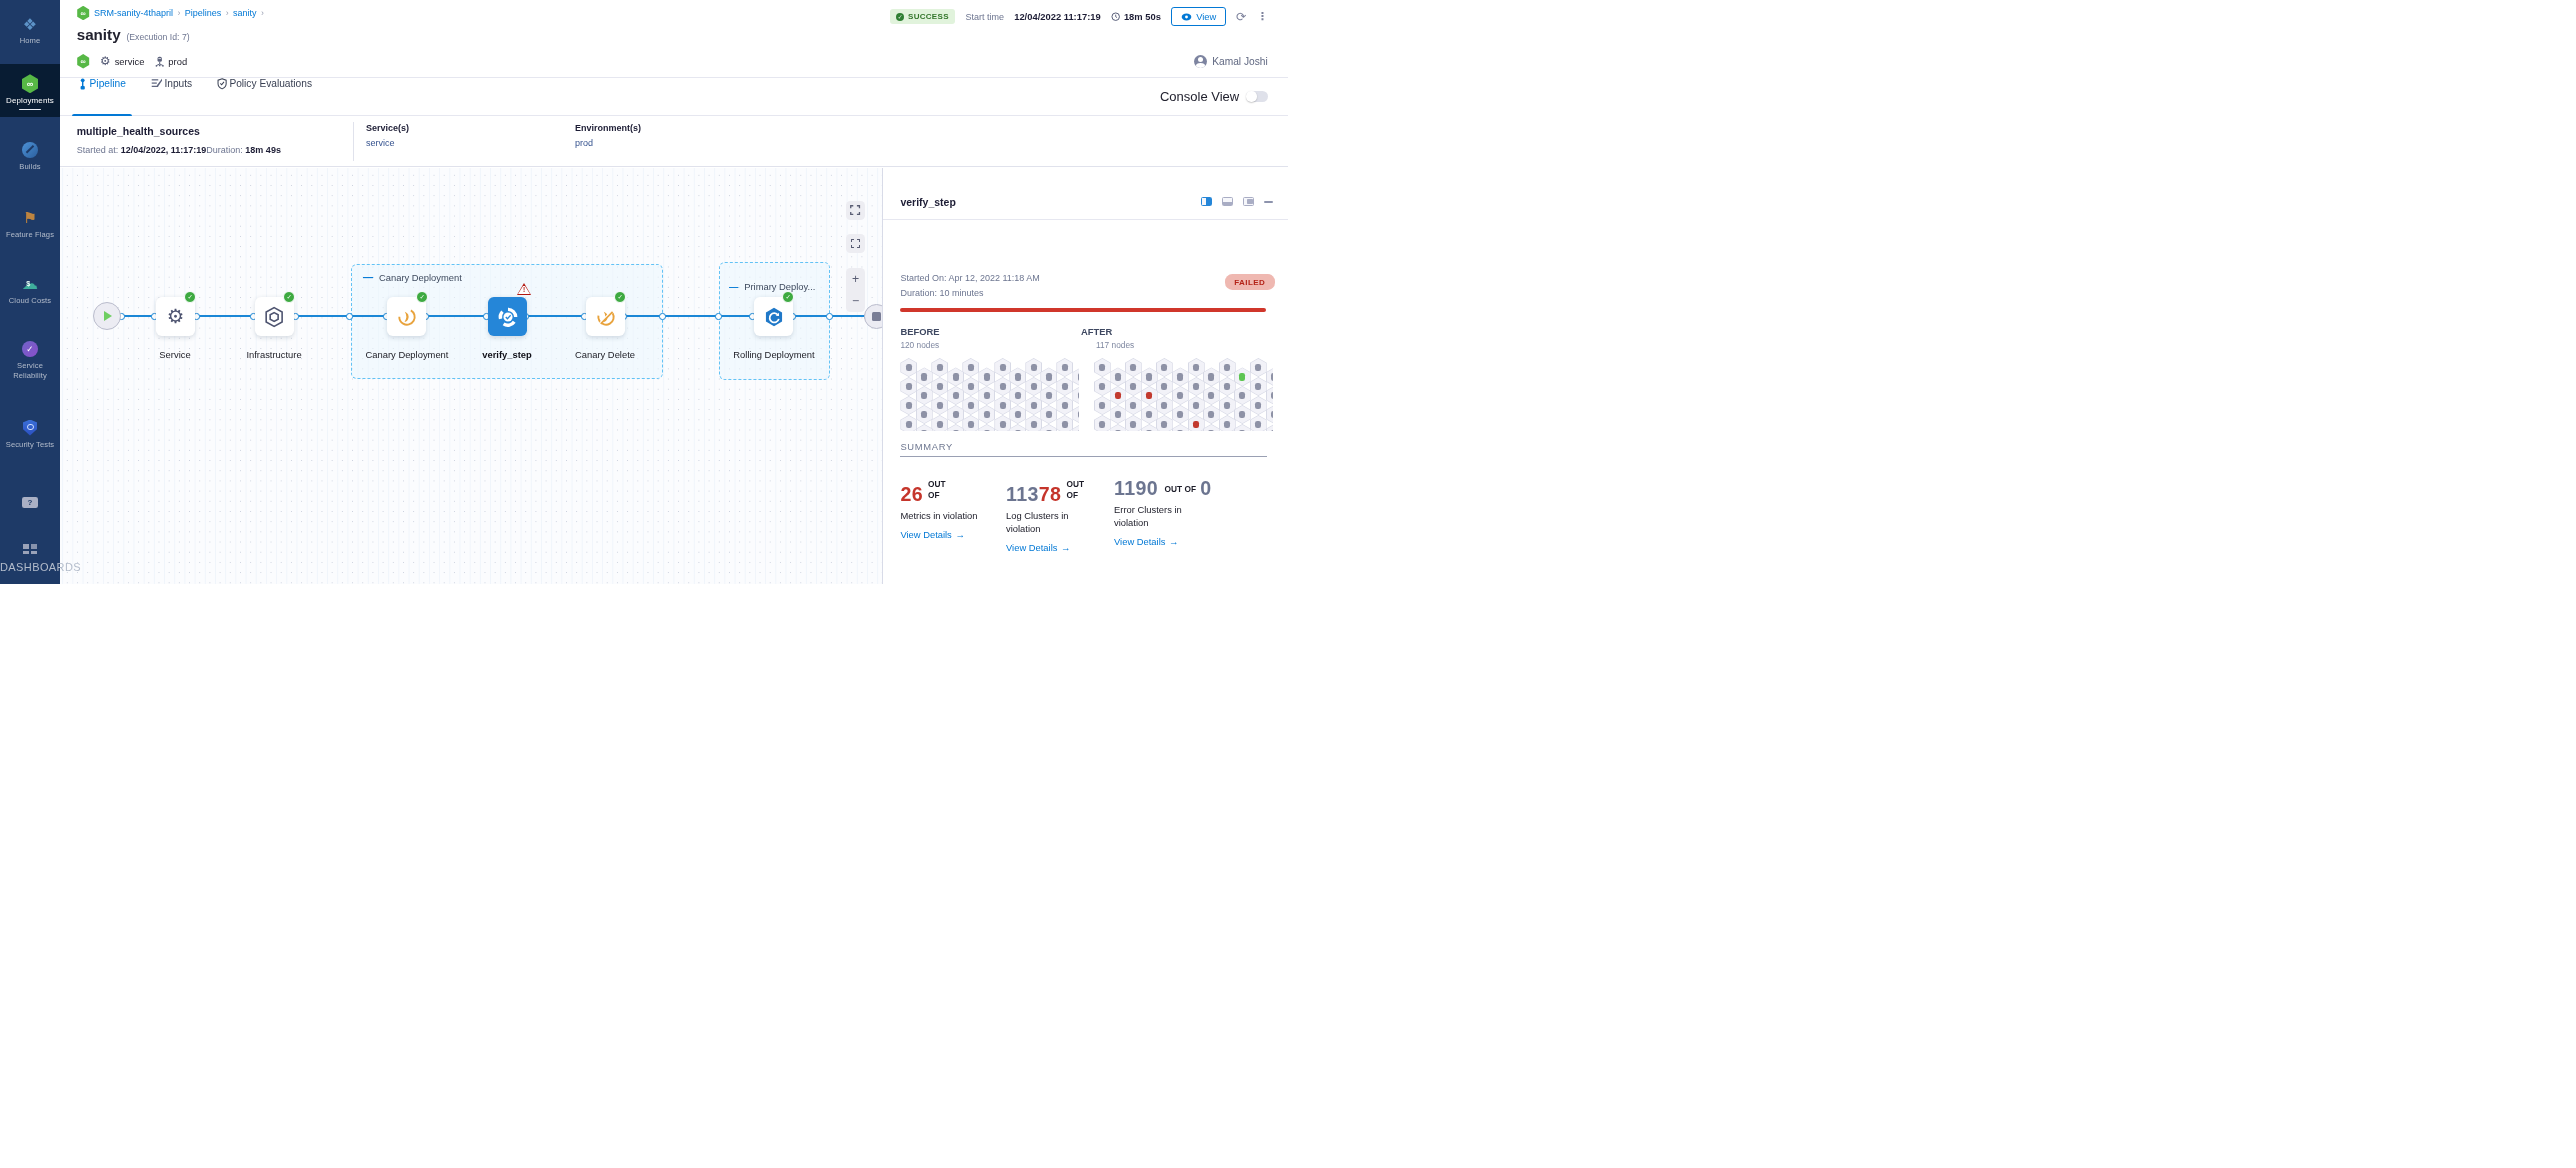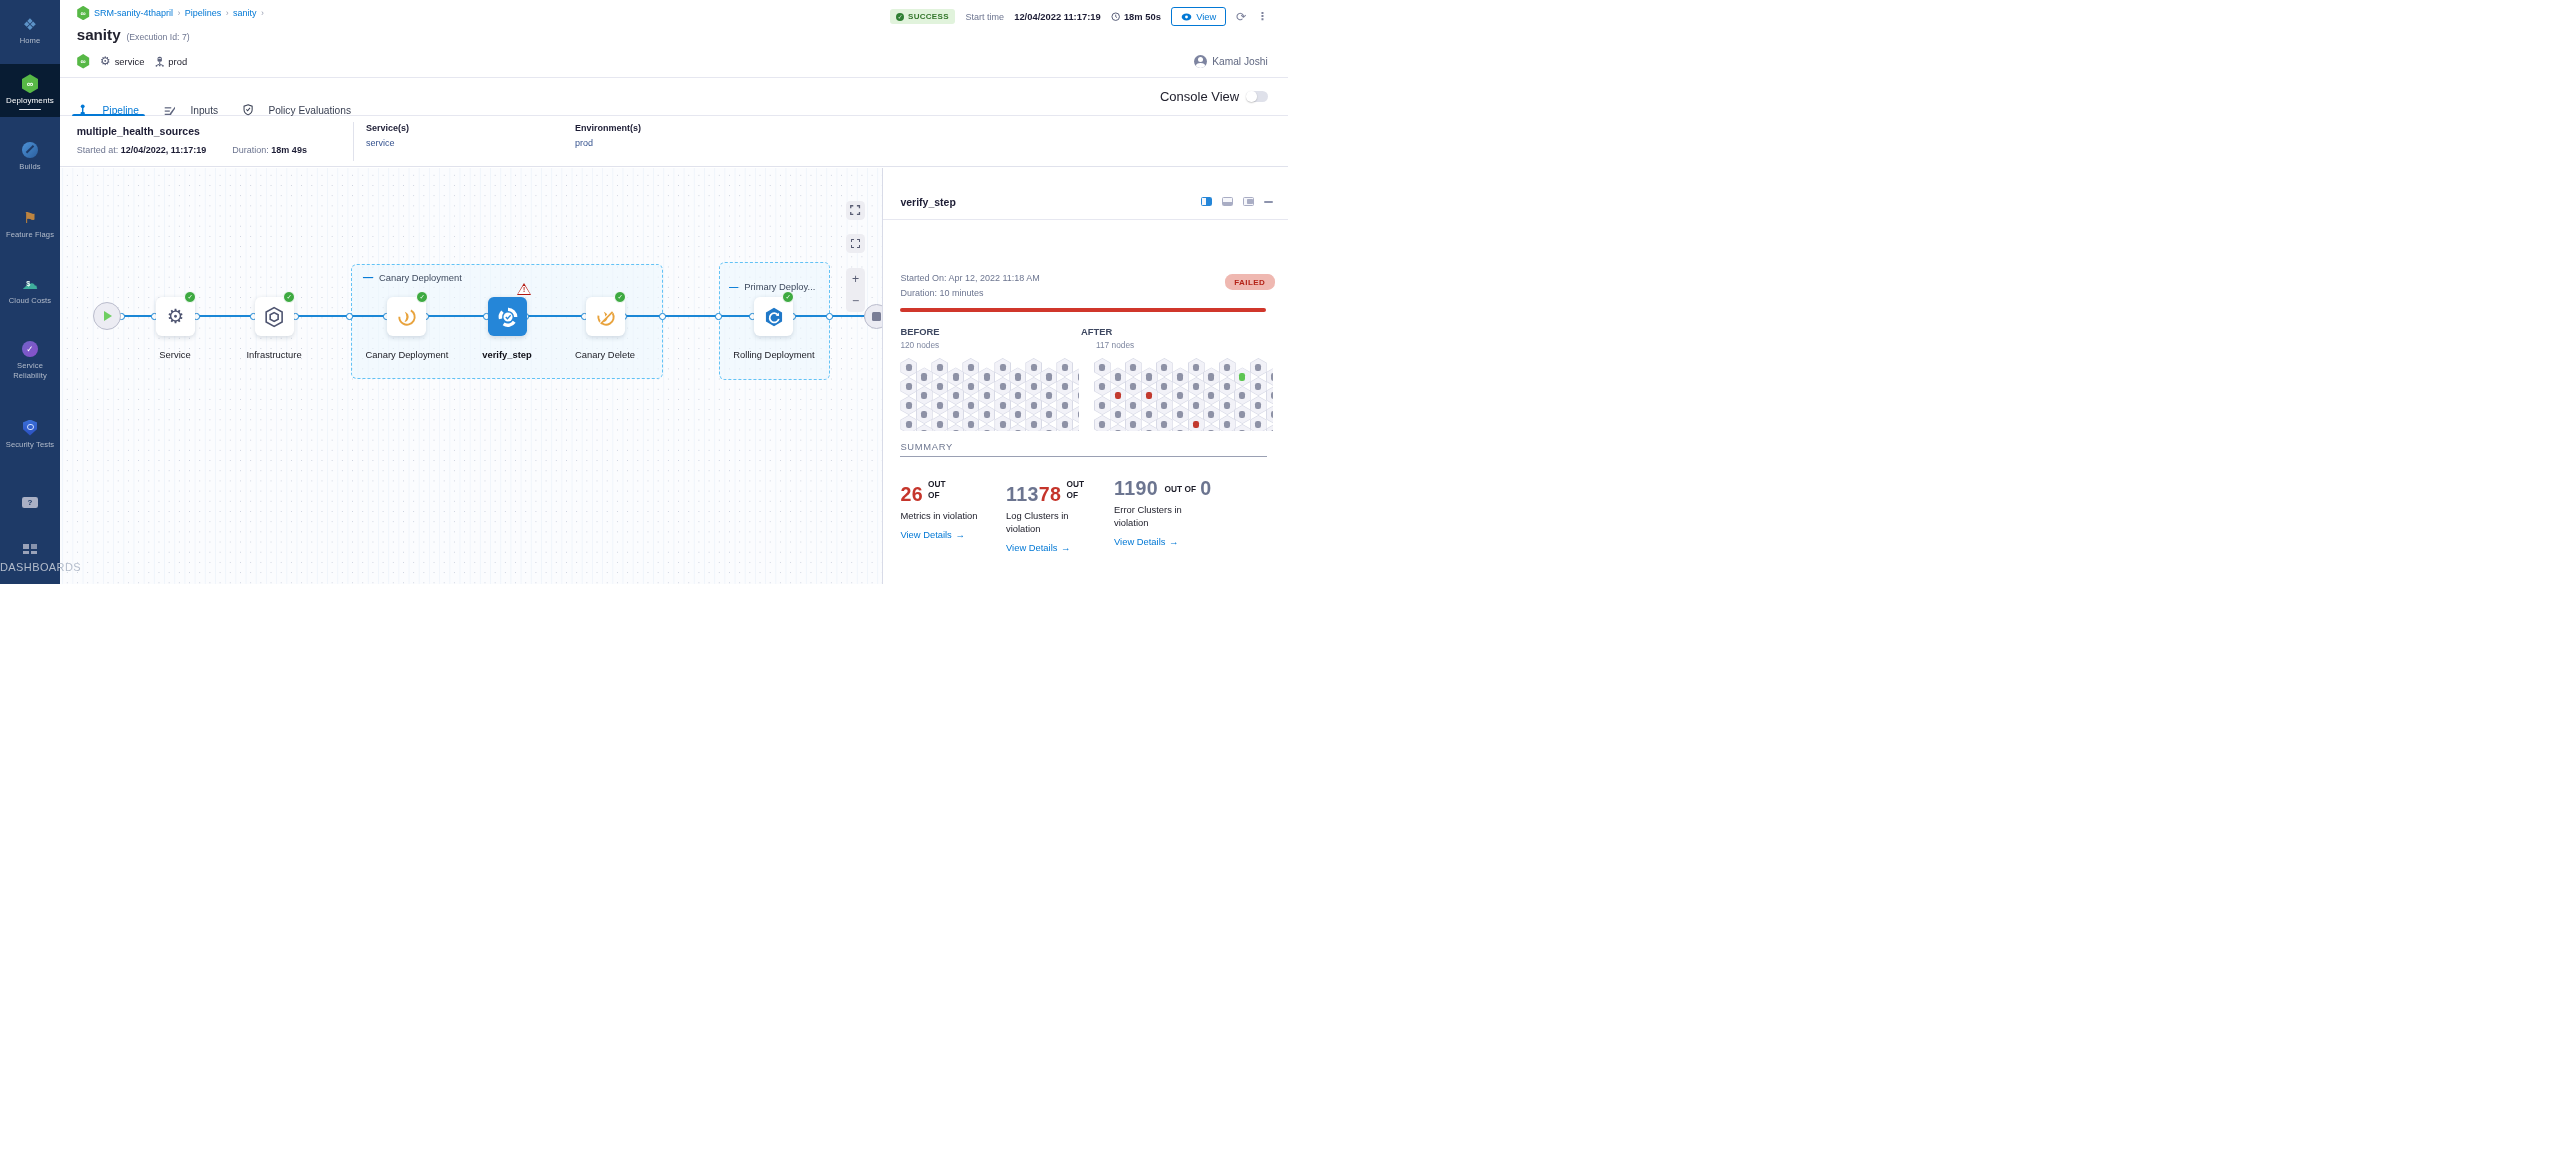--- a/index.html
+++ b/index.html
@@ -52,31 +52,31 @@
   .ico-refresh { color:#7c819b; font-size:12.3px; cursor:pointer; }
   .ico-kebab { color:#7c819b; font-size:11px; font-weight:bold; cursor:pointer; letter-spacing:0; }
   .user-wrap { position:absolute; right:20.3px; top:55px; display:flex; align-items:center; gap:5.1px; color:#5f6781; font-size:10.2px; }
   .avatar { width:13px; height:13px; border-radius:50%; background:#7d84a0; position:relative; overflow:hidden; }
   .avatar:before { content:""; position:absolute; left:4px; top:2.2px; width:5.1px; height:5.1px; border-radius:50%; background:#fff; }
   .avatar:after { content:""; position:absolute; left:1.8px; top:8px; width:9.4px; height:5.8px; border-radius:50% 50% 0 0; background:#fff; }
 
   
   .tabsbar { position:relative; height:38px; border-bottom:0.7px solid #e6e7f0; }
   .tabs { position:absolute; left:16.7px; top:0; height:38px; display:flex; gap:22px; }
-  .tab { display:flex; align-items:flex-end; gap:15px; font-size:10.2px; color:#383f52; cursor:pointer; position:relative; padding:0 1.5px; }
+  .tab { display:flex; align-items:flex-start; gap:2px; font-size:10.2px; color:#383f52; cursor:pointer; position:relative; padding:0 1.5px; }
   .tab.active { color:#0278d5; }
   .tab.active:after { content:""; position:absolute; left:-4.4px; right:-4.4px; bottom:0; height:2.2px; background:#0278d5; border-radius:2.2px 2.2px 0 0; }
   .console-wrap { position:absolute; right:20.3px; top:11px; display:flex; align-items:center; gap:6.5px; font-size:13px; color:#22222f; }
   .toggle { width:22px; height:11.6px; background:#dfe1ea; border-radius:6.5px; position:relative; cursor:pointer; }
   .toggle:after { content:""; position:absolute; left:0.7px; top:0.7px; width:10.2px; height:10.2px; background:#fff; border-radius:50%; box-shadow:0 0.7px 1.5px rgba(0,0,0,.25); }
 
   
   .stagebar { position:relative; height:51px; border-bottom:0.7px solid #e0e2ec; }
   .stage-name { position:absolute; left:16.7px; top:8.7px; font-size:10.5px; font-weight:bold; color:#1d1d35; }
-  .stage-times { position:absolute; left:16.7px; top:29px; font-size:9px; color:#6d7590; display:flex; gap:26px; }
+  .stage-times { position:absolute; left:16.7px; top:29px; font-size:9px; color:#6d7590; display:flex; }
   .stage-times b { color:#1d1d35; font-weight:bold; }
   .v-div { position:absolute; left:293px; top:5.8px; width:0.7px; height:39px; background:#e0e2ec; }
   .svc-block { position:absolute; top:7.3px; font-size:9px; }
   .svc-block .hdr { color:#1d1d35; font-weight:bold; }
   .svc-block .val { margin-top:4.4px; color:#36538f; cursor:pointer; }
 
   
   .content { position:absolute; top:168px; left:0; width:1228px; height:417px; }
   .canvas { position:absolute; left:0; top:0; width:822px; height:417px; overflow:hidden; cursor:grab;
     background-color:#fbfcfe;

